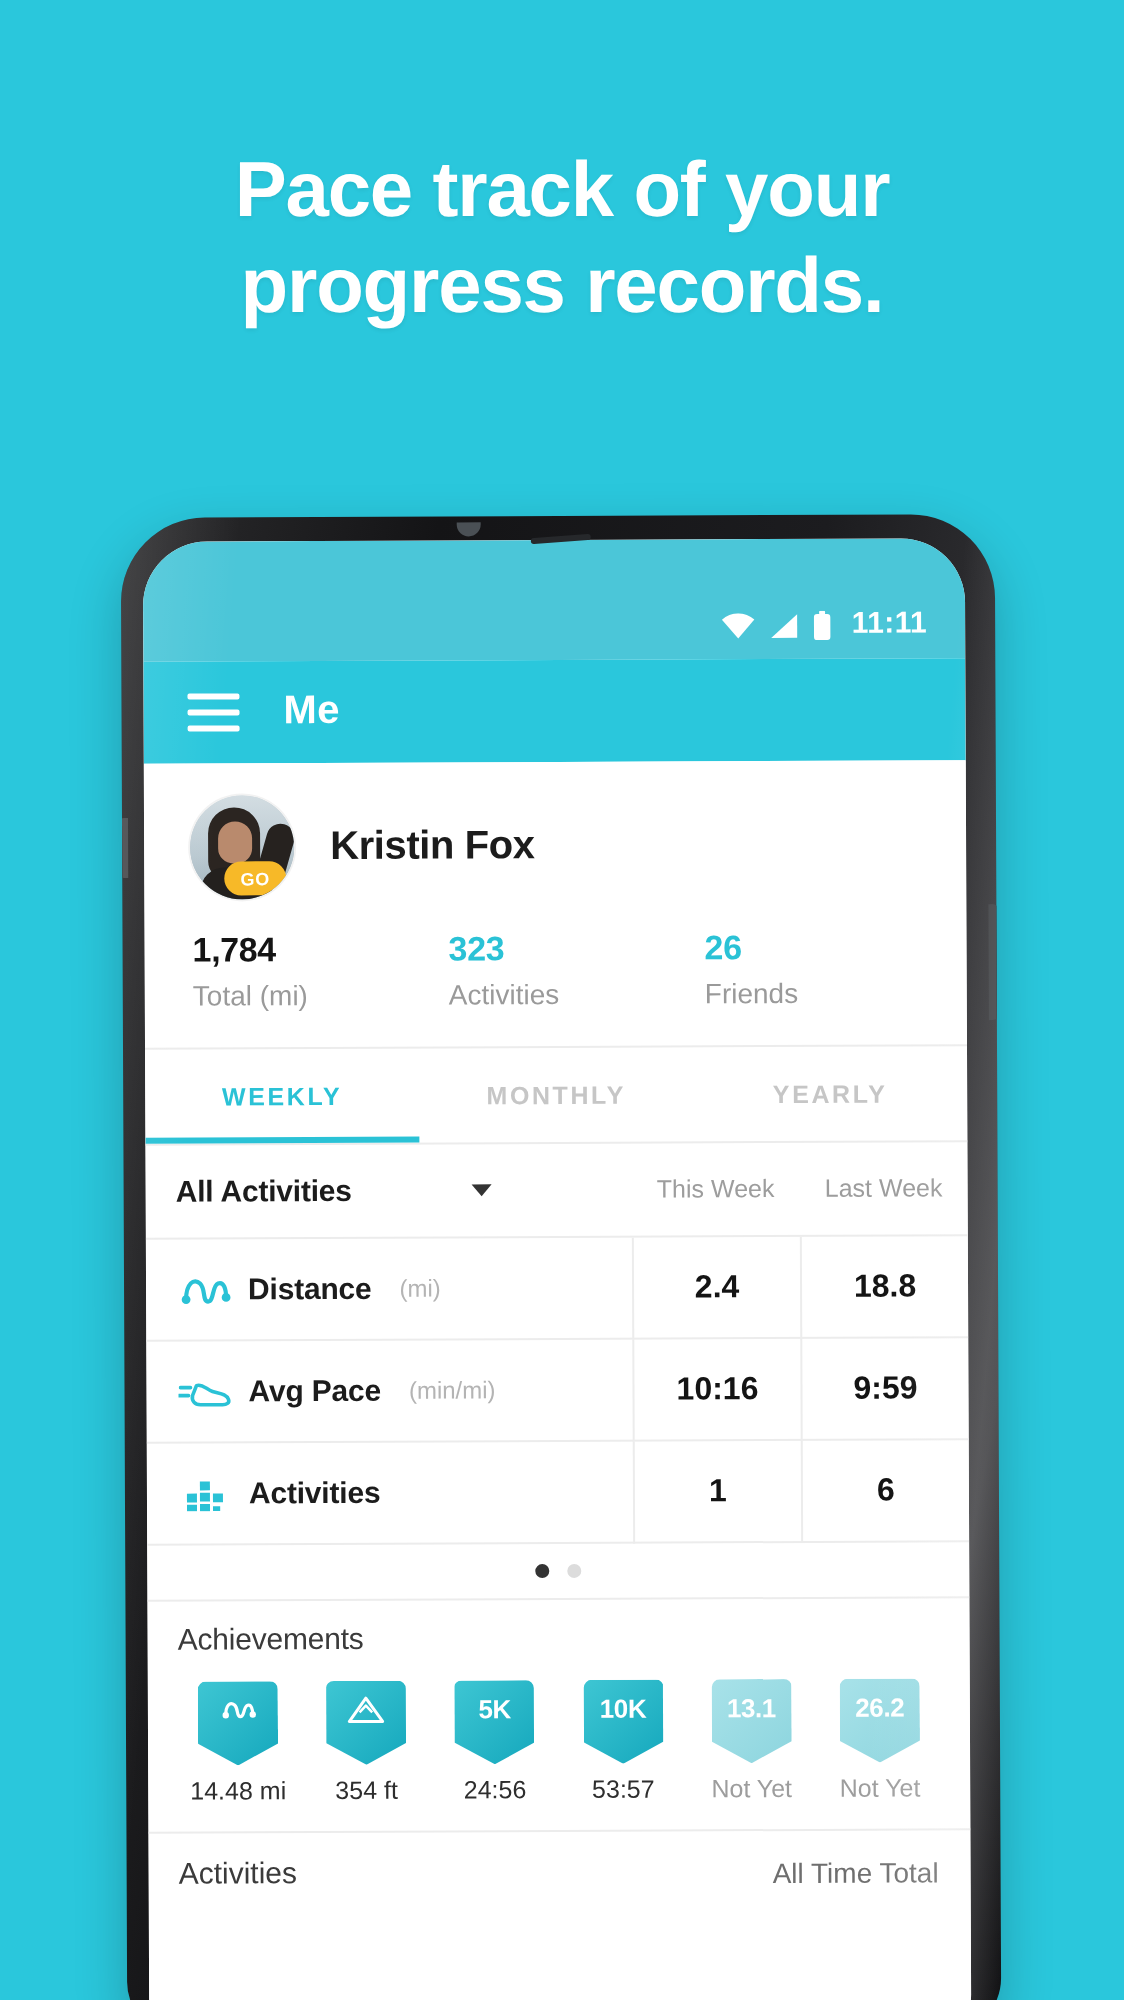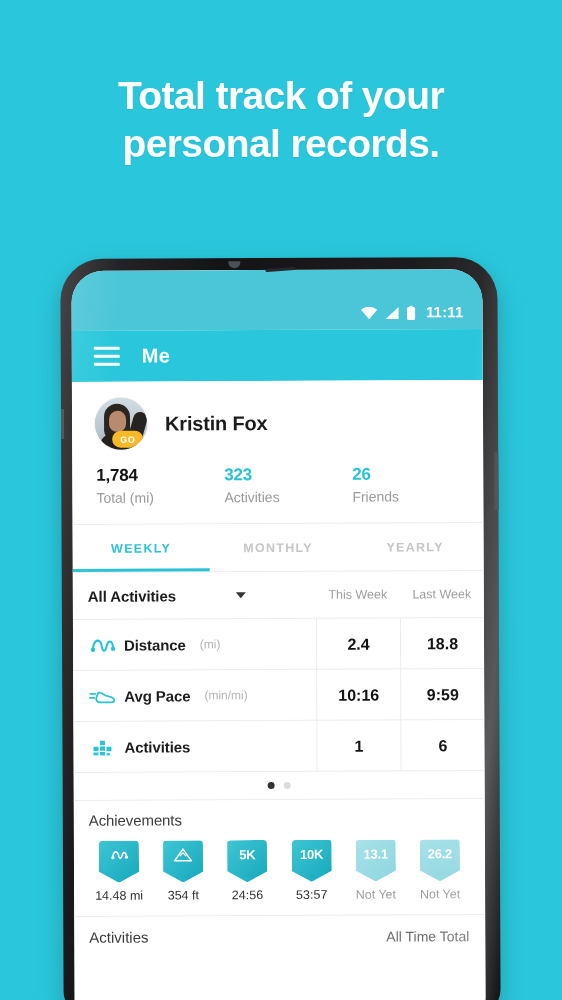--- a/index.html
+++ b/index.html
@@ -368,22 +368,22 @@
     margin-top: 13px;
     padding: 0 16px 0 15px;
   }
   .bottom-left { font-size: 15px; color: #3b3b3b; }
   .bottom-right { font-size: 14px; color: #6e6e6e; }
 </style>
 </head>
 <body>
 
 <div class="headline">
-  <div>Total track of your</div>
-  <div>personal records.</div>
+  <div>Pace track of your</div>
+  <div>progress records.</div>
 </div>
 
 <div class="phone">
   <div class="notch-dot"></div>
   <div class="notch-slit"></div>
   <div class="side-button"></div>
   <div class="side-button-r"></div>
   <div class="phone-inner-sheen"></div>
 
   <div class="screen">

